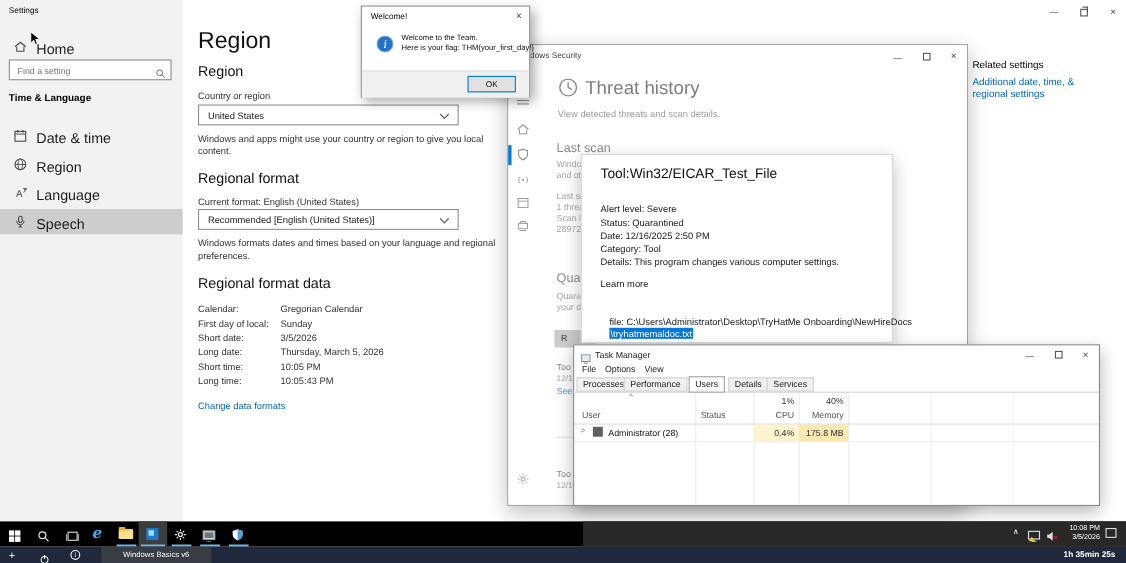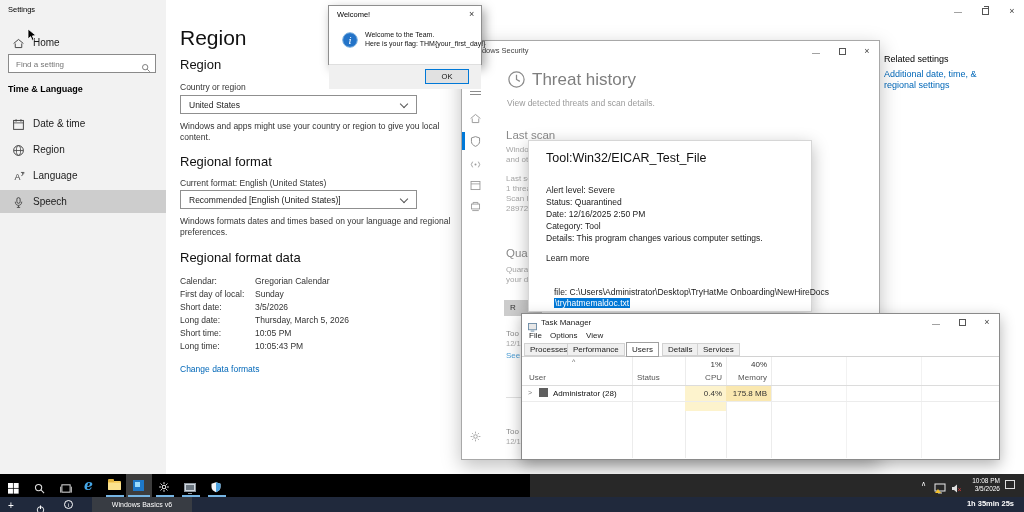--- a/index.html
+++ b/index.html
@@ -4,21 +4,21 @@
 <style>
   html,body{margin:0;padding:0;background:#555;}
   .screen{position:relative;width:1024px;height:512px;overflow:hidden;background:#fff;
           font-family:"Liberation Sans",sans-serif;color:#1b1b1b;}
   .abs{position:absolute;}
   .t{position:absolute;white-space:nowrap;line-height:1.15;}
   .win{position:absolute;background:#fff;}
   
   .set-sidebar{left:0;top:0;width:166px;height:474px;background:#f2f2f2;}
   .set-item{position:absolute;left:0;width:166px;height:23px;}
-  .set-item .lbl{position:absolute;left:33px;top:6px;font-size:10px;color:#1b1b1b;}
+  .set-item .lbl{position:absolute;left:33px;top:6px;font-size:13px;color:#1b1b1b;}
   .set-item .ic{position:absolute;left:12px;top:5px;width:13px;height:13px;}
   .set-item.sel{background:#cdcdcd;}
   .searchbox{position:absolute;left:8px;top:54px;width:148px;height:19px;background:#fff;
              border:1px solid #8a8a8a;box-sizing:border-box;}
   .searchbox input{position:absolute;left:5px;top:1px;width:120px;height:15px;border:0;outline:0;
              font-size:8px;font-family:"Liberation Sans",sans-serif;color:#333;background:transparent;}
   .dropdown{position:absolute;width:237px;height:19px;border:1px solid #8f8f8f;background:#fff;box-sizing:border-box;}
   .dropdown .val{position:absolute;left:8px;top:4px;font-size:8.5px;color:#1b1b1b;}
   .chev{position:absolute;width:5px;height:5px;border-right:1px solid #555;border-bottom:1px solid #555;
         transform:rotate(45deg);}
@@ -38,21 +38,21 @@
   .hl{background:#0078d7;color:#fff;padding:0 1px;}
   
   .tm-win{left:521px;top:313px;width:479px;height:147px;border:1px solid #8a8a8a;box-sizing:border-box;
           box-shadow:0 5px 14px rgba(0,0,0,.3);}
   .tm-tab{position:absolute;top:29px;height:13px;background:#f0f0f0;border:1px solid #d2d2d2;
           box-sizing:border-box;font-size:8px;color:#222;text-align:center;line-height:12px;padding:0 5px;}
   .tm-tab.sel{background:#fff;border-color:#a0a0a0;top:28px;height:15px;line-height:13px;z-index:2;}
   .tm-vline{position:absolute;top:43px;bottom:1px;width:1px;background:#ececec;}
   .tm-cell{position:absolute;font-size:8px;color:#333;}
   
-  .dlg{left:328px;top:5px;width:154px;height:60px;border:1px solid #8f8f8f;box-sizing:border-box;
+  .dlg{left:328px;top:5px;width:154px;height:84px;border:1px solid #8f8f8f;box-sizing:border-box;
        box-shadow:3px 4px 10px rgba(0,0,0,.35);z-index:40;}
   .okbtn{position:absolute;left:96px;top:63px;width:44px;height:15px;background:#e1e1e1;
          border:1px solid #0078d7;box-sizing:border-box;font-size:7.5px;text-align:center;line-height:13px;color:#111;}
   
   .taskbar{left:0;top:474px;width:1024px;height:23px;background:#000;z-index:50;}
   .tb-right{position:absolute;left:530px;top:0;width:494px;height:23px;background:#282828;}
   .tb-under{position:absolute;top:21px;height:2px;background:#76b5e3;}
   .vmbar{left:0;top:497px;width:1024px;height:15px;background:#20293c;z-index:50;}
   .vmtxt{color:#fff;font-size:7px;}
   .tray-clock{position:absolute;left:966px;top:3px;width:34px;color:#fff;font-size:6.5px;text-align:right;line-height:8px;}
@@ -299,21 +299,21 @@
     <div class="tm-cell" style="left:115px;top:59px;color:#555;">Status</div>
     <div class="tm-cell" style="left:163px;top:46px;width:37px;text-align:right;">1%</div>
     <div class="tm-cell" style="left:163px;top:59px;width:37px;text-align:right;color:#555;">CPU</div>
     <div class="tm-cell" style="left:204px;top:46px;width:41px;text-align:right;">40%</div>
     <div class="tm-cell" style="left:204px;top:59px;width:41px;text-align:right;color:#555;">Memory</div>
     <div class="abs" style="left:0;top:71px;width:477px;height:1px;background:#dcdcdc;"></div>
 
     <div class="tm-cell" style="left:6px;top:75px;color:#777;font-size:7px;">&gt;</div>
     <div class="abs" style="left:17px;top:74px;width:9px;height:9px;background:#5f5f5f;"></div>
     <div class="tm-cell" style="left:31px;top:75px;color:#111;">Administrator (28)</div>
-    <div class="abs" style="left:163px;top:72px;width:41px;height:25px;background:#fdf3cd;">
+    <div class="abs" style="left:163px;top:72px;width:41px;height:15px;background:#fdf3cd;">
       <span class="tm-cell" style="right:4px;top:3px;position:absolute;">0.4%</span>
     </div>
     <div class="abs" style="left:204px;top:72px;width:45px;height:15px;background:#fae8b0;">
       <span class="tm-cell" style="right:4px;top:3px;position:absolute;">175.8 MB</span>
     </div>
     <div class="abs" style="left:0;top:87px;width:477px;height:1px;background:#ececec;"></div>
   </div>
 
   <div class="win dlg">
     <div class="t" style="left:8px;top:5px;font-size:7.5px;color:#000;">Welcome!</div>

